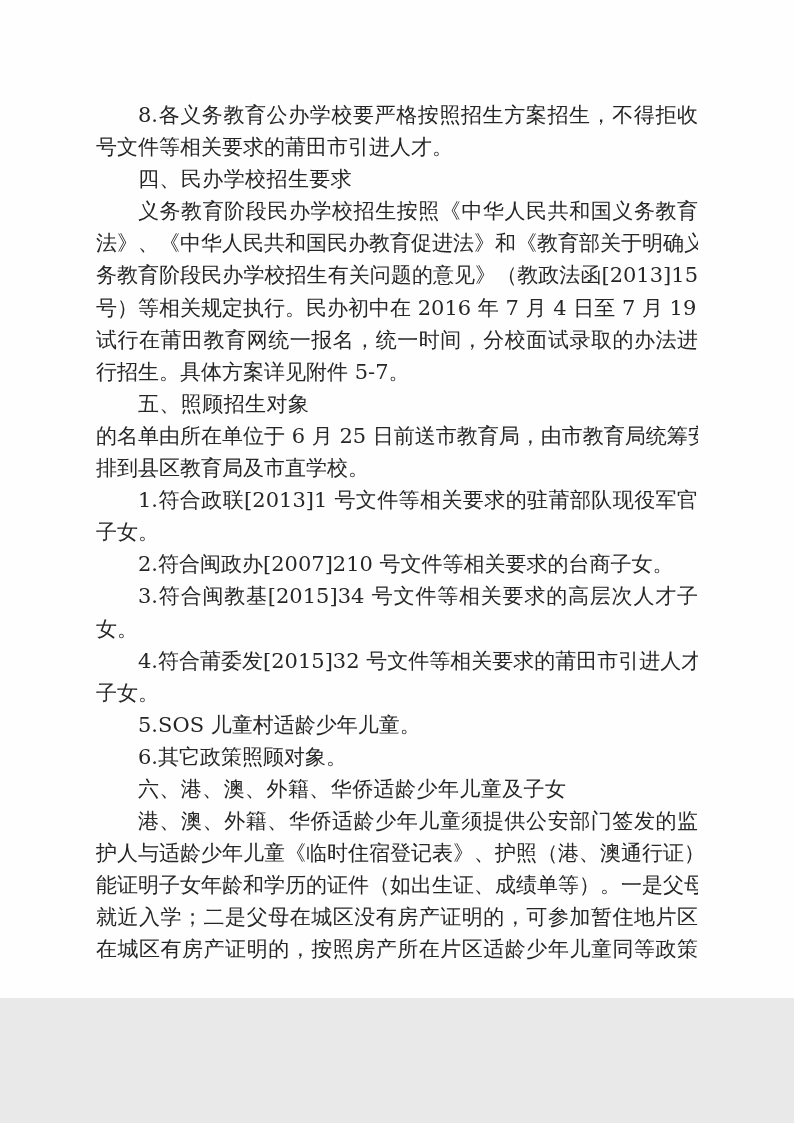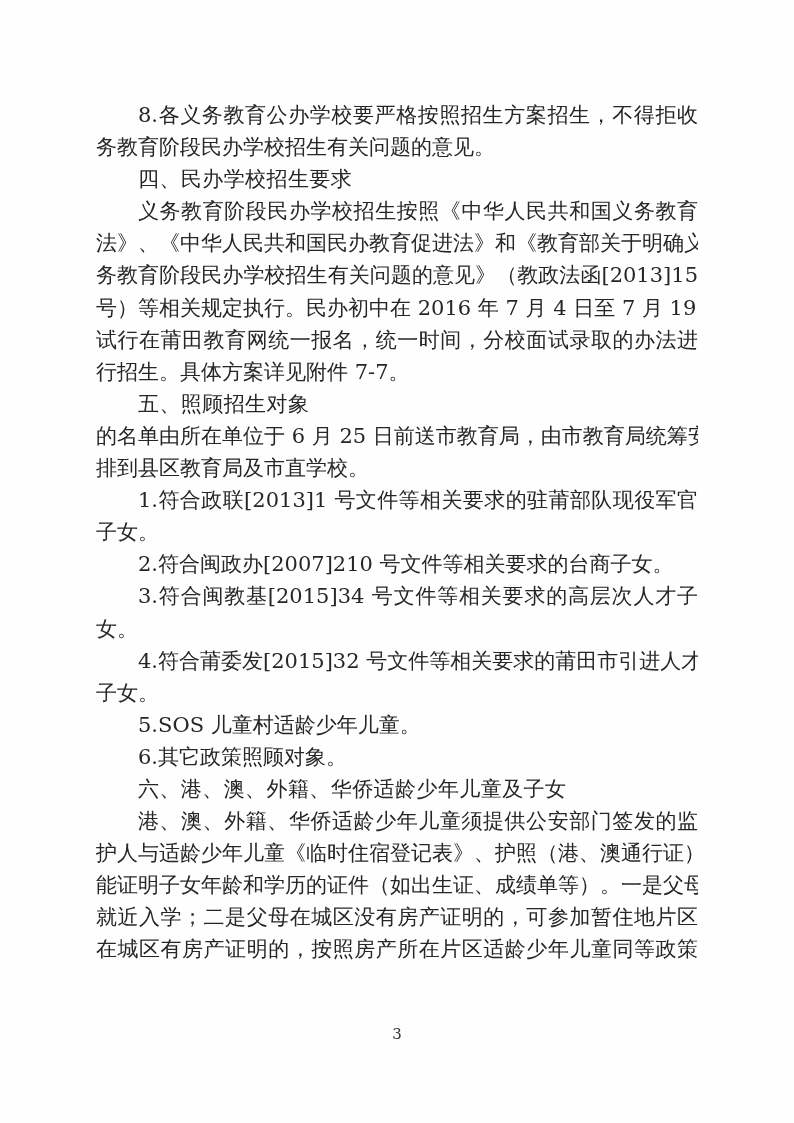--- a/index.html
+++ b/index.html
@@ -3,21 +3,21 @@
 <meta charset="utf-8">
 <style>
   html, body {
     margin: 0;
     padding: 0;
     background: #e9e9e9;
   }
   .page {
     position: relative;
     width: 794px;
-    height: 1123px;
+    height: 998px;
     margin: 0 auto;
     background: #fefefe;
     overflow: hidden;
     font-family: "DejaVu Serif", "Liberation Serif", serif;
     color: #262626;
   }
   .text-block {
     position: absolute;
     left: 96px;
     top: 99px;
@@ -54,28 +54,28 @@
     line-height: 24px;
     color: #333333;
   }
 </style>
 </head>
 <body>
 
 <div class="page">
   <div class="text-block">
     <div class="ln indent">8.各义务教育公办学校要严格按照招生方案招生，不得拒收</div>
-    <div class="ln end">务教育阶段民办学校招生有关问题的意见。</div>
+    <div class="ln end">号文件等相关要求的莆田市引进人才。</div>
     <div class="ln heading">四、民办学校招生要求</div>
     <div class="ln indent">义务教育阶段民办学校招生按照《中华人民共和国义务教育</div>
     <div class="ln">法》、《中华人民共和国民办教育促进法》和《教育部关于明确义</div>
     <div class="ln">务教育阶段民办学校招生有关问题的意见》（教政法函[2013]15</div>
     <div class="ln">号）等相关规定执行。民办初中在 2016 年 7 月 4 日至 7 月 19 日</div>
     <div class="ln">试行在莆田教育网统一报名，统一时间，分校面试录取的办法进</div>
-    <div class="ln end">行招生。具体方案详见附件 7-7。</div>
+    <div class="ln end">行招生。具体方案详见附件 5-7。</div>
     <div class="ln heading">五、照顾招生对象</div>
     <div class="ln">的名单由所在单位于 6 月 25 日前送市教育局，由市教育局统筹安</div>
     <div class="ln end">排到县区教育局及市直学校。</div>
     <div class="ln indent">1.符合政联[2013]1 号文件等相关要求的驻莆部队现役军官</div>
     <div class="ln end">子女。</div>
     <div class="ln indent end">2.符合闽政办[2007]210 号文件等相关要求的台商子女。</div>
     <div class="ln indent">3.符合闽教基[2015]34 号文件等相关要求的高层次人才子</div>
     <div class="ln end">女。</div>
     <div class="ln indent">4.符合莆委发[2015]32 号文件等相关要求的莆田市引进人才</div>
     <div class="ln end">子女。</div>

